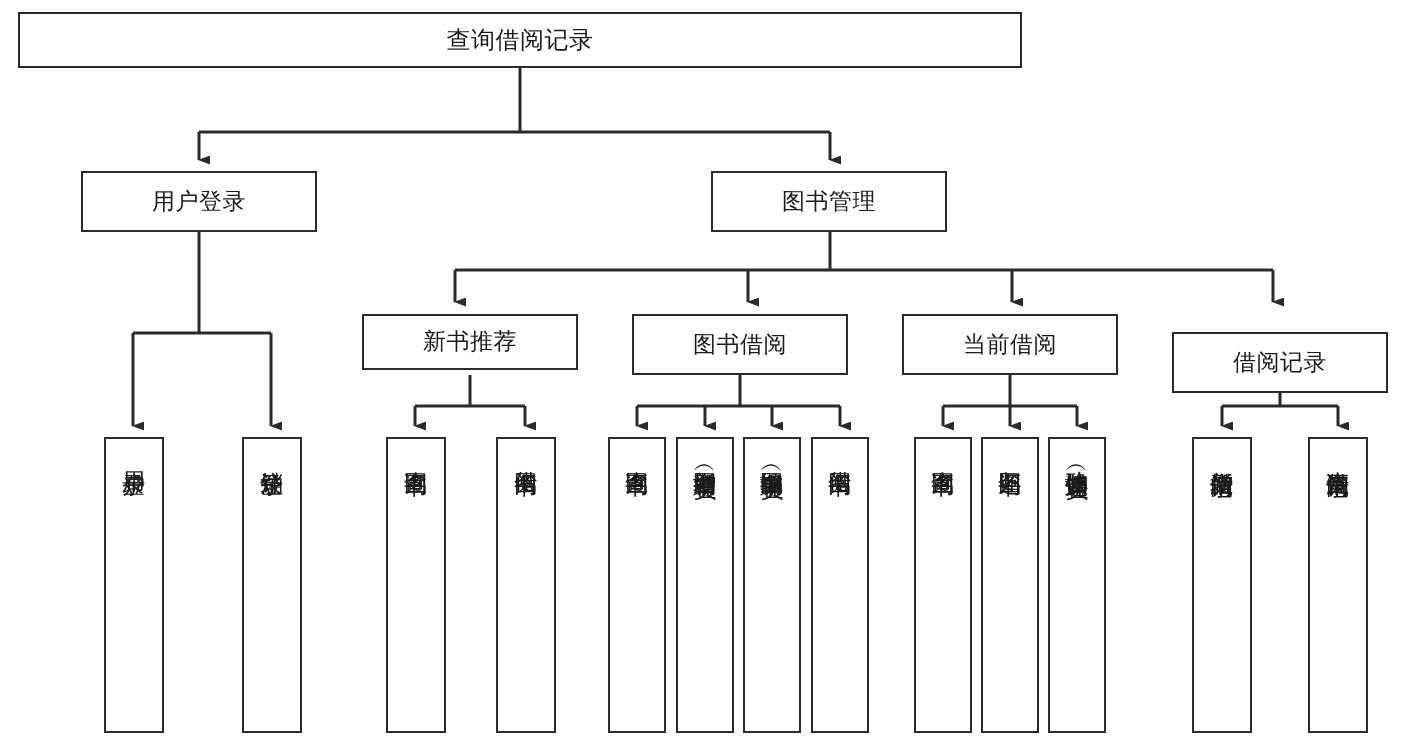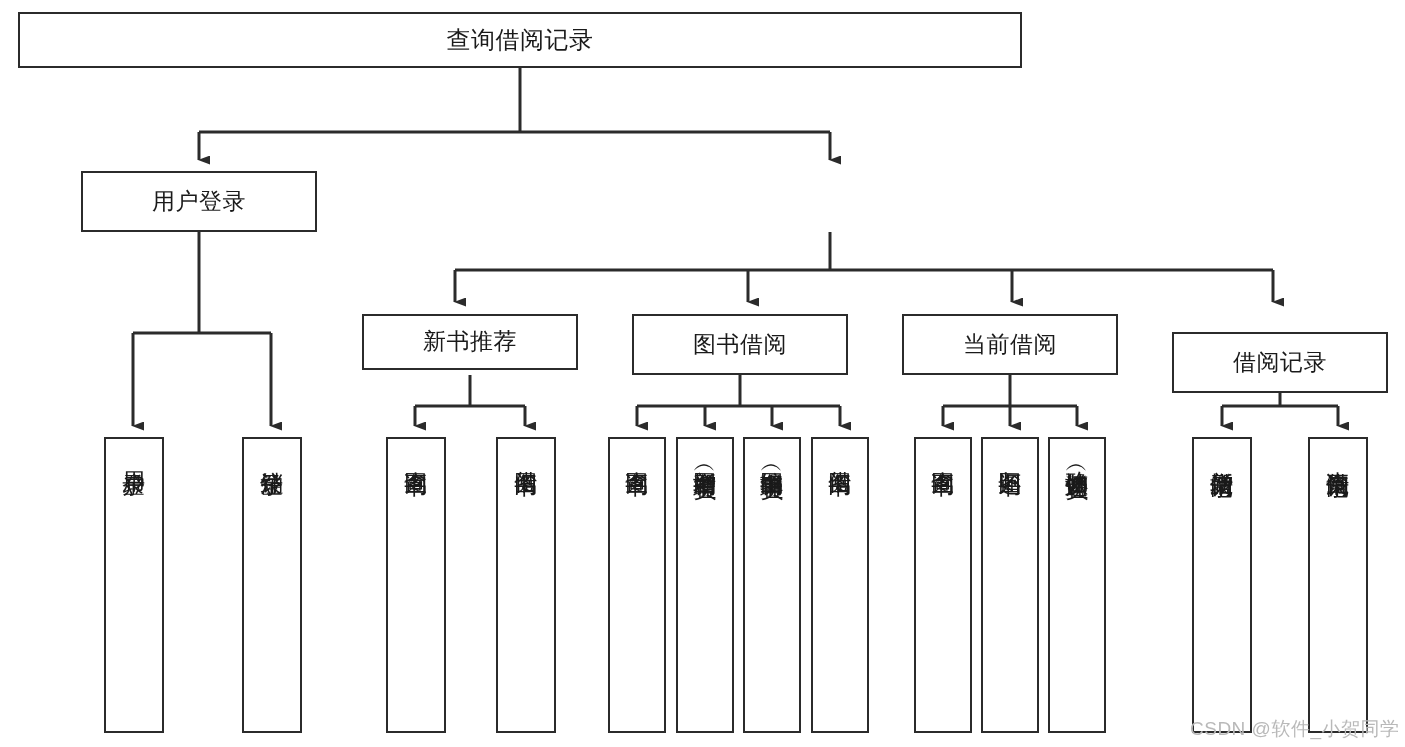--- a/index.html
+++ b/index.html
@@ -121,20 +121,23 @@
     </g>
   </svg>
 
   <div class="node root horiz" style="left:18px; top:12px; width:1004px; height:56px;">
     <span class="label">查询借阅记录</span>
   </div>
 
   <div class="node horiz" style="left:81px; top:171px; width:236px; height:61px;">
     <span class="label">用户登录</span>
   </div>
+  <div class="node horiz" style="left:711px; top:171px; width:236px; height:61px;">
+    <span class="label">图书管理</span>
+  </div>
 
   <div class="node horiz" style="left:362px; top:314px; width:216px; height:56px;">
     <span class="label">新书推荐</span>
   </div>
   <div class="node horiz" style="left:902px; top:314px; width:216px; height:61px;">
     <span class="label">当前借阅</span>
   </div>
   <div class="node horiz" style="left:632px; top:314px; width:216px; height:61px;">
     <span class="label">图书借阅</span>
   </div>
@@ -179,15 +182,14 @@
     <span class="label">确认归还（管理员）</span>
   </div>
 
   <div class="node vert" style="left:1192px; top:437px; width:60px; height:296px;">
     <span class="label">新增借阅记录</span>
   </div>
   <div class="node vert" style="left:1308px; top:437px; width:60px; height:296px;">
     <span class="label">查询借阅记录</span>
   </div>
 
-  <div class="watermark" style="left:1190px; top:716px;">CSDN @软件_小贺同学</div>
 
 </div>
 
 </body></html>

